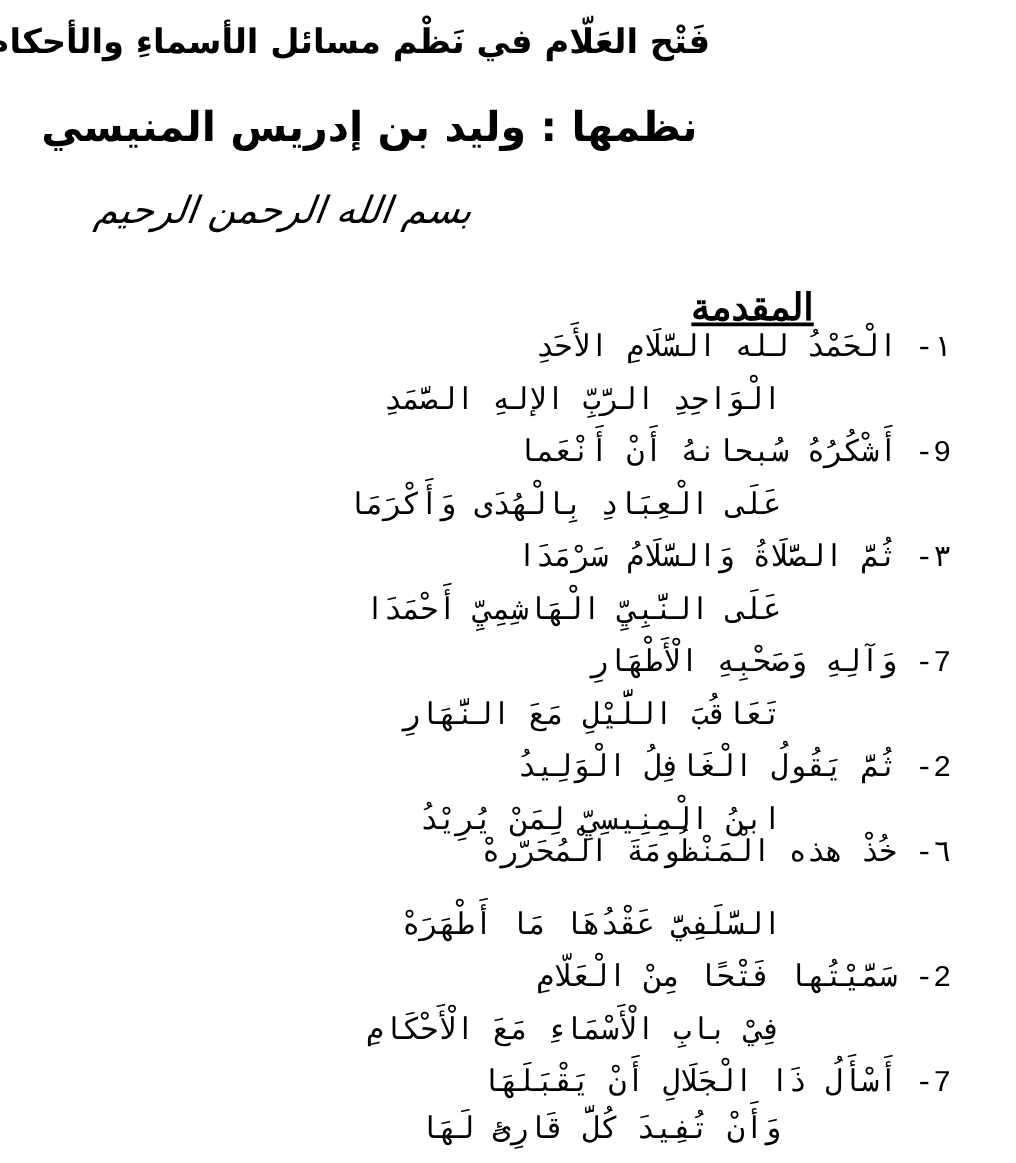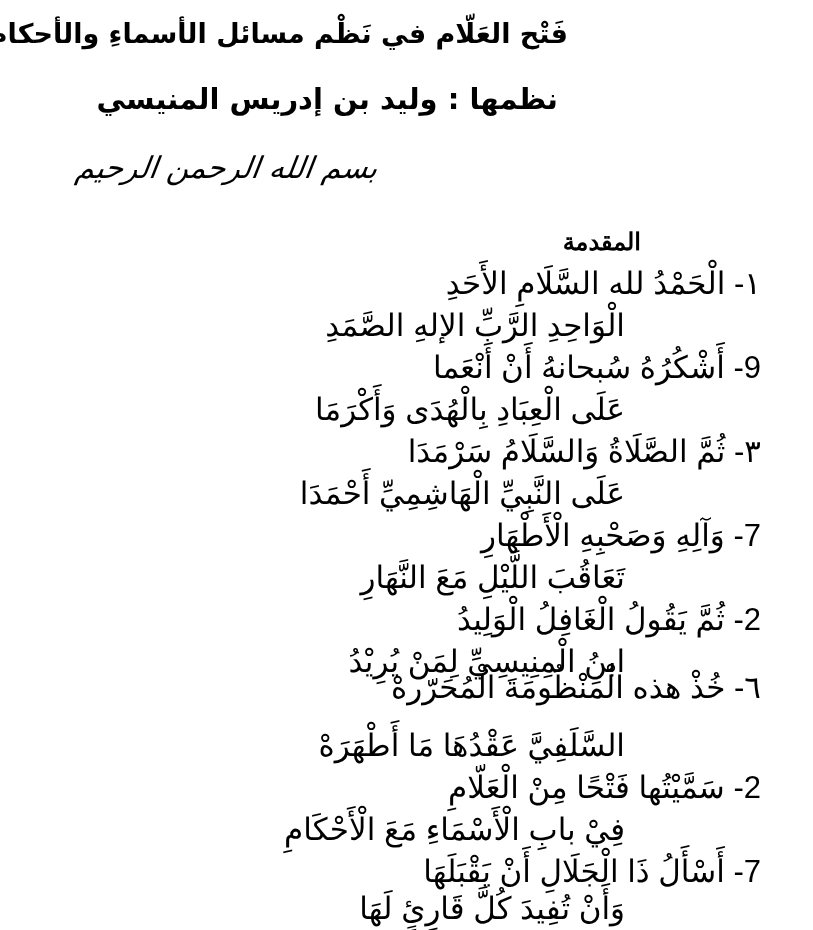--- a/index.html
+++ b/index.html
@@ -2,32 +2,32 @@
 <html><head>
 <meta charset="utf-8">
 <style>
   html, body { margin: 0; padding: 0; background: #ffffff; }
   body { width: 813px; height: 930px; position: relative; overflow: hidden; color: #000; }
   .title, .author {
     position: absolute; direction: rtl; white-space: nowrap;
     font-family: "DejaVu Sans", sans-serif; font-weight: bold; color: #000;
   }
   .title { right: 245px; top: 18px; font-size: 27px; letter-spacing: -0.5px; }
-  .author { right: 255px; top: 82px; font-size: 29px; letter-spacing: -0.5px; }
+  .author { right: 255px; top: 82px; font-size: 33px; letter-spacing: -0.5px; }
   .basmala {
     position: absolute; direction: rtl; white-space: nowrap;
     right: 435px; top: 150px; font-family: "DejaVu Serif", serif;
     font-size: 30px; font-style: italic; transform: skewX(-8deg);
   }
   .section-title {
-    position: absolute; direction: rtl; right: 172px; top: 228px;
-    font-family: "Liberation Sans", sans-serif; font-weight: bold; font-size: 24px;
+    position: absolute; direction: rtl; right: 162px; top: 228px;
+    font-family: "Liberation Sans", sans-serif; font-weight: bold; font-size: 30px; text-decoration: underline;
   }
   .verse { position: absolute; direction: rtl; white-space: nowrap;
-    font-family: Liberation Sans, sans-serif; font-size: 31px; line-height: 1; }
+    font-family: Liberation Mono, monospace; font-size: 24px; line-height: 1; }
   .verse.first { right: 52px; }
   .verse.second { right: 188px; }
 </style>
 </head>
 <body>
 
 <div>
   <div class="title">فَتْح العَلّام في نَظْم مسائل الأسماءِ والأحكام</div>
   <div class="author">نظمها : وليد بن إدريس المنيسي</div>
   <div class="basmala">بسم الله الرحمن الرحيم</div>

